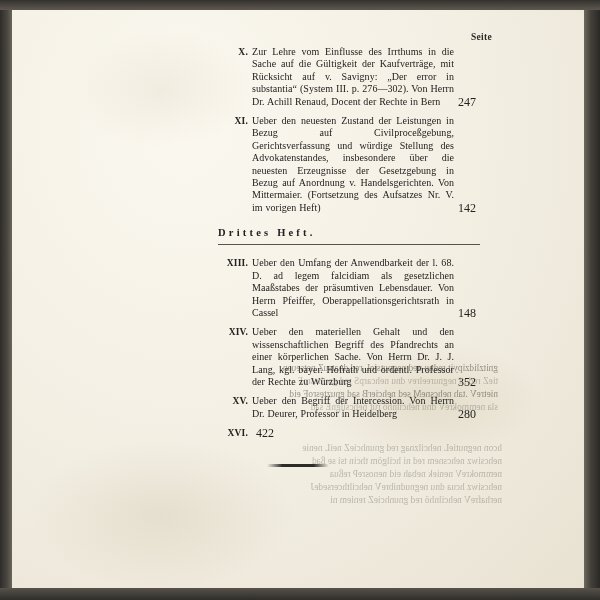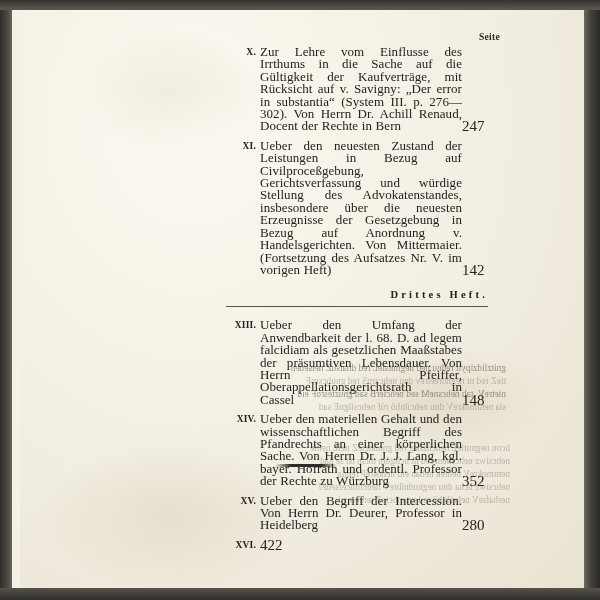--- a/index.html
+++ b/index.html
@@ -25,21 +25,21 @@
     position: absolute;
     background: #3a3a38;
   }
   .edge-left   { left: 0;   top: 0;   width: 12px;  height: 600px; background: linear-gradient(90deg,#2e2c29 0%, #4a4741 60%, #6b665c 100%); }
   .edge-right  { right: 0;  top: 0;   width: 16px;  height: 600px; background: linear-gradient(270deg,#2a2825 0%, #45423c 60%, #6e685e 100%); }
   .edge-top    { left: 0;   top: 0;   width: 600px; height: 10px;  background: linear-gradient(180deg,#34322e 0%, #5d584f 100%); }
   .edge-bottom { left: 0;   bottom: 0;width: 600px; height: 12px;  background: linear-gradient(0deg,#2f2d2a 0%, #57524a 100%); }
 
   .paper {
     position: absolute;
-    left: 20px;
+    left: 12px;
     top: 10px;
     width: 572px;
     height: 578px;
     background:
       radial-gradient(ellipse at 30% 20%, #fbf8f0 0%, #f2eee2 55%, #e8e2d2 100%);
   }
   .stain {
     position: absolute;
     border-radius: 50%;
     pointer-events: none;
@@ -77,39 +77,39 @@
     text-align: right;
     font-size: 9.5px;
     line-height: 12.4px;
     color: #232220;
     padding-right: 4px;
     font-weight: bold;
     letter-spacing: 0.2px;
   }
   .text {
     flex: 1 1 auto;
-    font-size: 13px;
+    font-size: 10px;
     line-height: 12.4px;
     color: #232220;
     text-align: justify;
     word-spacing: 0.3px;
     letter-spacing: 0.05px;
     position: relative;
   }
   .pg {
     flex: 0 0 26px;
     width: 26px;
-    text-align: left;
-    font-size: 15px;
+    text-align: center;
+    font-size: 12px;
     color: #232220;
     align-self: flex-end;
     line-height: 12.4px;
   }
   .heft {
-    text-align: right;
+    text-align: left;
     font-size: 10.5px;
     letter-spacing: 3.2px;
     color: #232220;
     margin: 13px 0 6px 0;
     font-weight: bold;
   }
   .rule {
     height: 1px;
     background: #3a3833;
     margin: 4px 0 10px 0;

